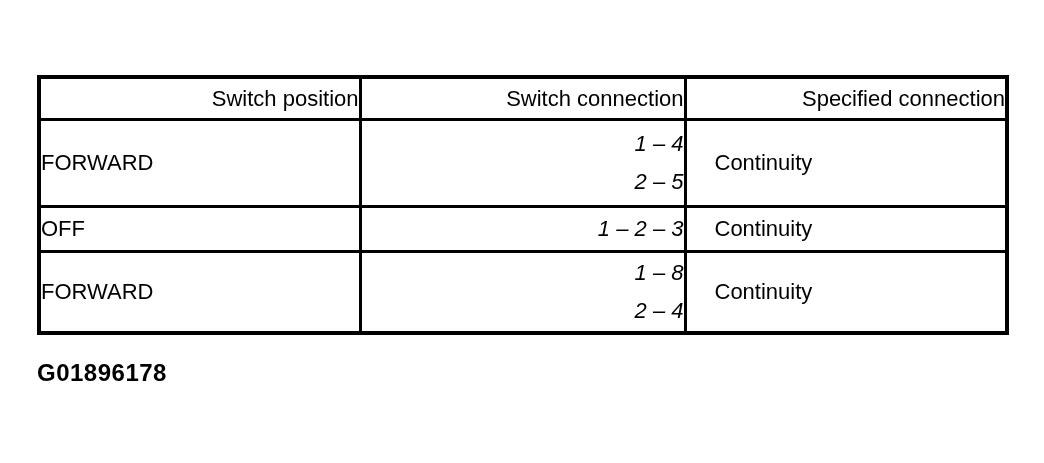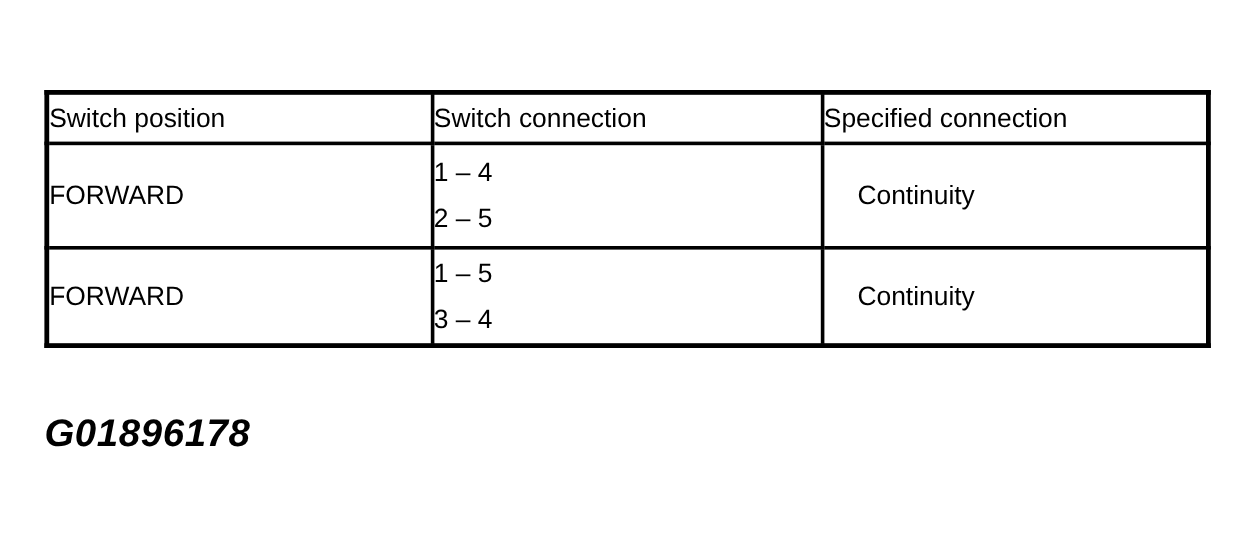--- a/index.html
+++ b/index.html
@@ -33,49 +33,49 @@
     color: #000000;
     padding: 0;
     vertical-align: middle;
   }
   .spec-table col.c1 { width: 321px; }
   .spec-table col.c2 { width: 325px; }
   .spec-table col.c3 { width: 322px; }
 
   .spec-table th {
     height: 39px;
-    text-align: left;
+    text-align: right;
     font-weight: 400;
   }
   .spec-table tr.row-forward td { height: 84px; }
   .spec-table tr.row-off td     { height: 42px; }
   .spec-table tr.row-release td { height: 78px; }
 
   .spec-table td.pos {
     text-align: left;
   }
   .spec-table td.conn {
-    text-align: left;
+    text-align: right;
+    font-style: italic;
   }
   .spec-table td.conn .conn-line {
     line-height: 38px;
   }
   .spec-table td.cond {
     text-align: left;
     padding-left: 28px;
   }
   .figure-id {
     position: absolute;
     left: 37px;
-    top: 343px;
-    font-size: 32px;
+    top: 359px;
+    font-size: 24px;
     font-weight: 700;
     letter-spacing: 0.5px;
     color: #000000;
-    font-style: italic;
   }
 </style>
 </head>
 <body>
 
 <div class="page">
 
   <table class="spec-table">
     <colgroup>
       <col class="c1">
@@ -91,25 +91,32 @@
     </thead>
     <tbody>
       <tr class="row-forward">
         <td class="pos">FORWARD</td>
         <td class="conn">
           <div class="conn-line">1 – 4</div>
           <div class="conn-line">2 – 5</div>
         </td>
         <td class="cond">Continuity</td>
       </tr>
+      <tr class="row-off">
+        <td class="pos">OFF</td>
+        <td class="conn">
+          <div class="conn-line">1 – 2 – 3</div>
+        </td>
+        <td class="cond">Continuity</td>
+      </tr>
       <tr class="row-release">
         <td class="pos">FORWARD</td>
         <td class="conn">
-          <div class="conn-line">1 – 5</div>
-          <div class="conn-line">3 – 4</div>
+          <div class="conn-line">1 – 8</div>
+          <div class="conn-line">2 – 4</div>
         </td>
         <td class="cond">Continuity</td>
       </tr>
     </tbody>
   </table>
 
   <div class="figure-id">G01896178</div>
 
 </div>
 

